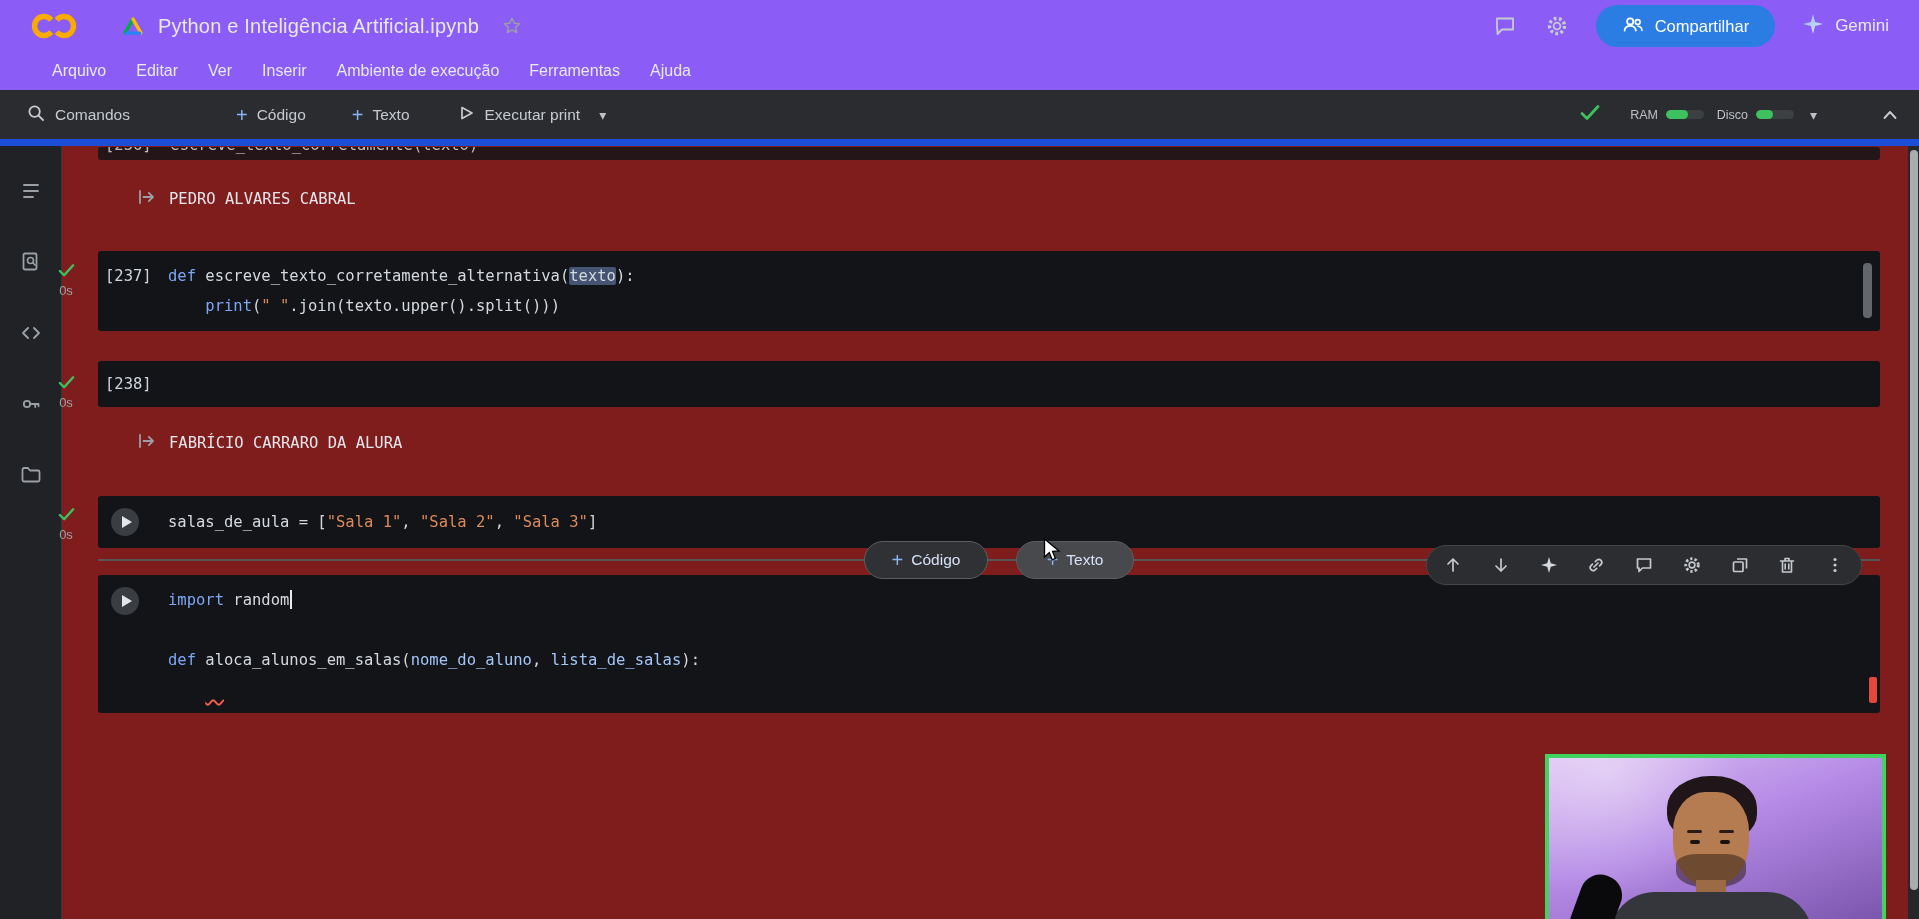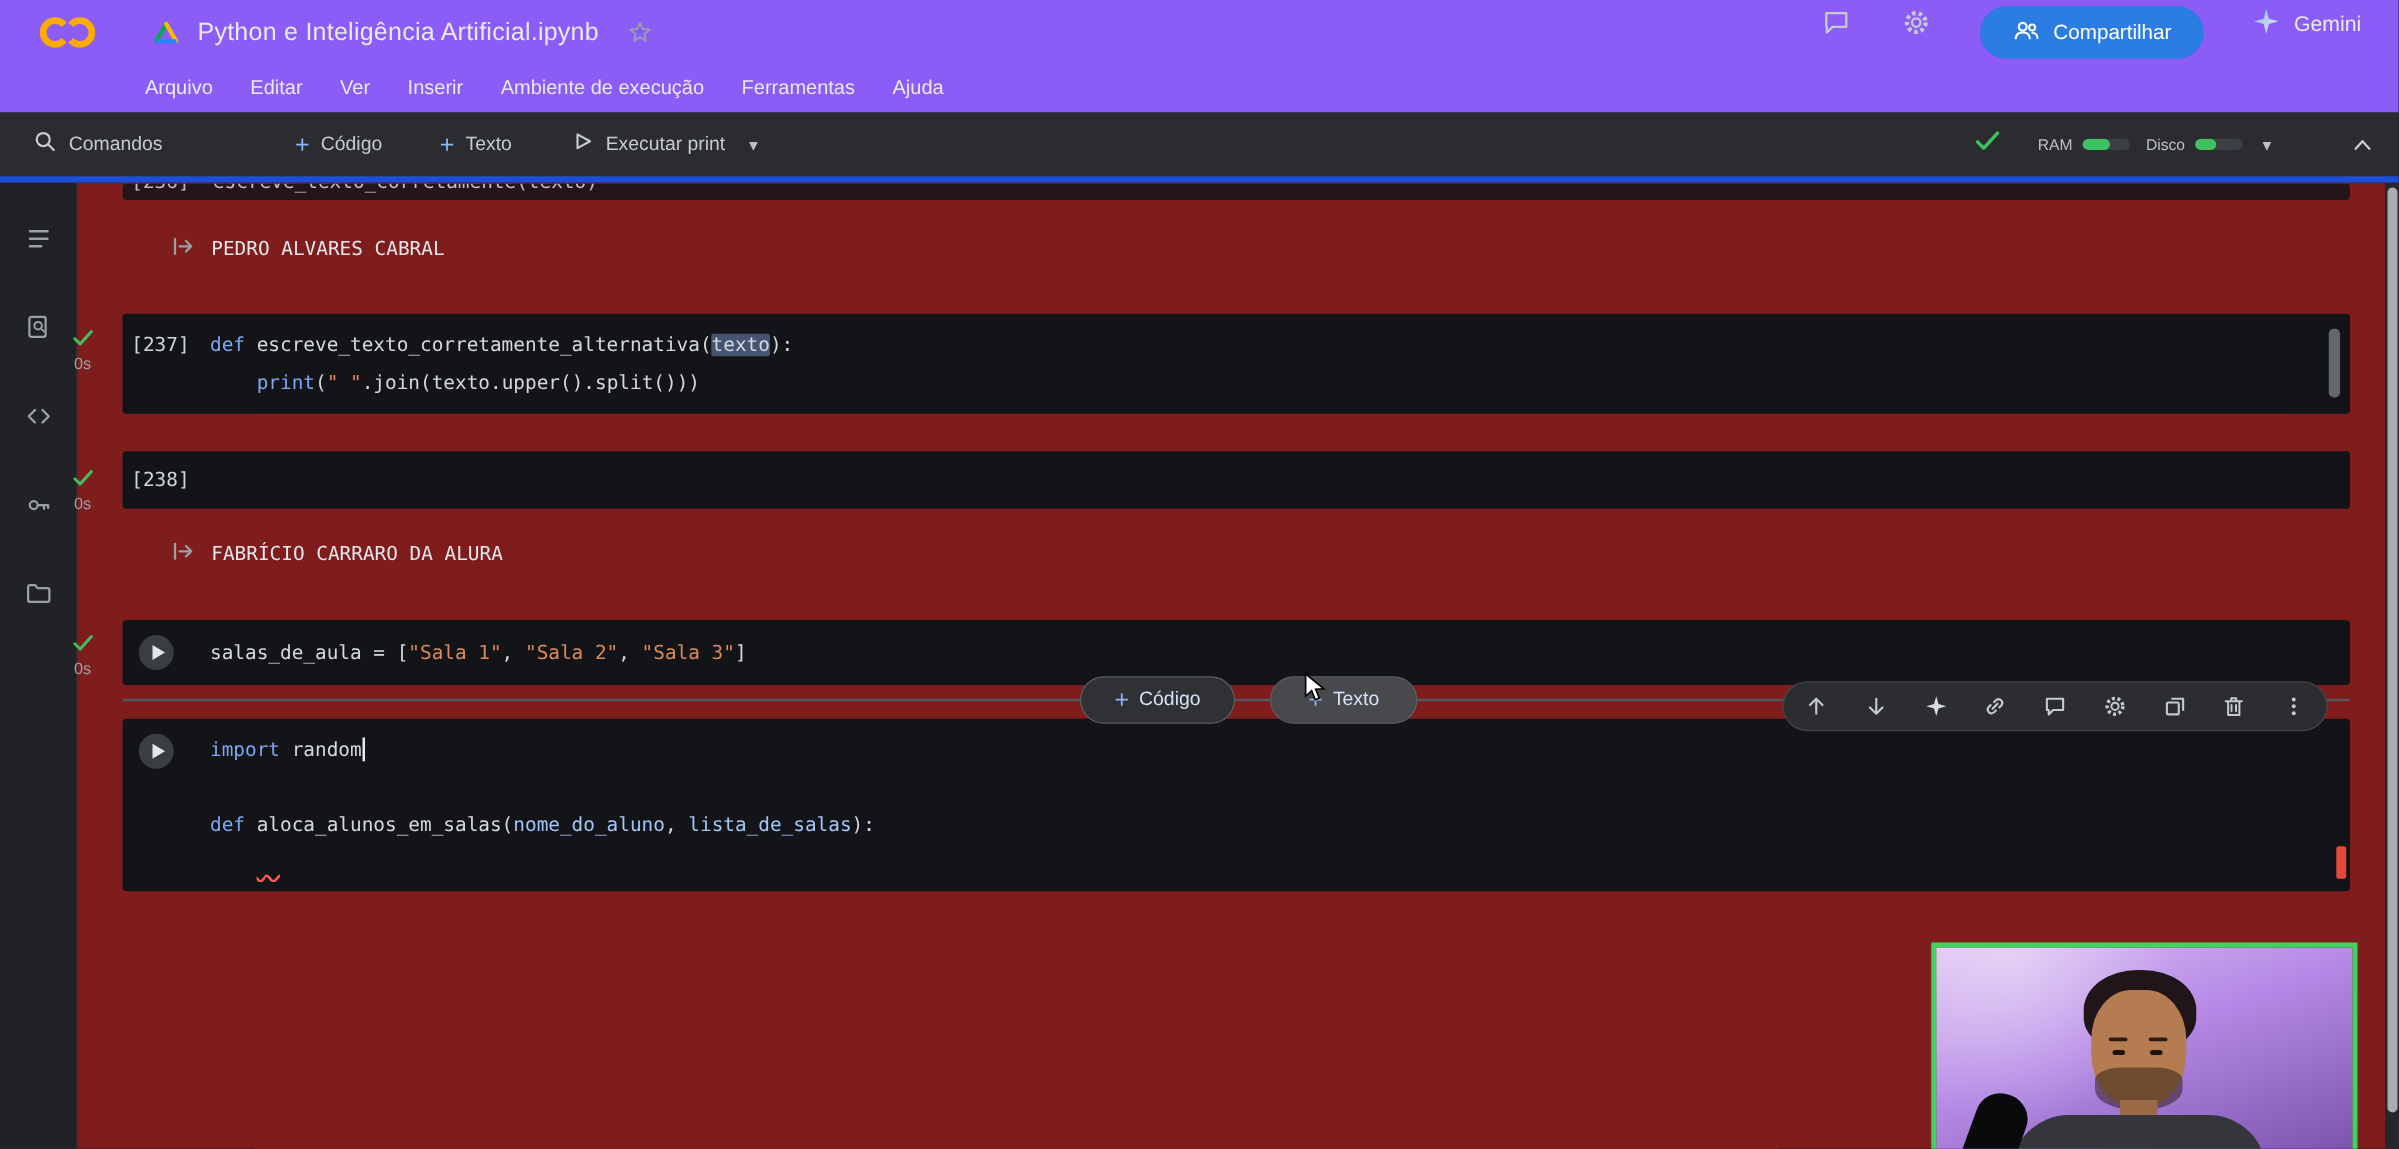--- a/index.html
+++ b/index.html
@@ -7,32 +7,32 @@
     font-family:"Liberation Sans",sans-serif;color:#e8eaed}
   .app{position:relative;width:1919px;height:919px;background:#1e1f22}
 
   
   .header{position:absolute;top:0;left:0;width:100%;height:90px;background:#8b5cf6;z-index:5}
   .header-top{display:flex;align-items:center;height:52px;padding:0 24px 0 30px}
   .colab-logo{display:flex;align-items:center;margin-right:44px}
   .drive-icon{margin-right:14px;display:flex;align-items:center}
   .nb-title{font-size:20px;color:#e8eaed;letter-spacing:.2px;cursor:text}
   .star-icon{margin-left:22px;display:flex;align-items:center;cursor:pointer}
-  .header-right{margin-left:auto;display:flex;align-items:flex-start;gap:38px}
+  .header-right{margin-left:auto;display:flex;align-items:center;gap:26px}
   .hicon{width:26px;height:26px;display:flex;align-items:center;justify-content:center;cursor:pointer}
   .share-btn{display:flex;align-items:center;gap:11px;height:42px;padding:0 26px;border:none;
     border-radius:21px;background:#2b7de3;color:#fff;font-size:16.5px;
     font-family:"Liberation Sans",sans-serif;cursor:pointer}
   .gemini{display:flex;align-items:center;gap:10px;font-size:17px;color:#e8eaed;cursor:pointer;margin-right:6px}
-  .menubar{display:flex;align-items:center;gap:30px;height:38px;padding-left:116px}
+  .menubar{display:flex;align-items:center;gap:30px;height:38px;padding-left:52px}
   .menu-item{font-size:16px;color:#e8eaed;cursor:pointer;white-space:nowrap}
 
   
   .toolbar{position:absolute;top:90px;left:0;width:100%;height:56px;background:#2b2c2f;
-    border-bottom:5px solid #1d4ed8;display:flex;align-items:center;z-index:5}
+    border-bottom:7px solid #1d4ed8;display:flex;align-items:center;z-index:5}
   .tb-left{display:flex;align-items:center;gap:46px;padding-left:26px}
   .tb-btn{display:flex;align-items:center;gap:9px;color:#c7cbd0;font-size:15.5px;cursor:pointer;white-space:nowrap}
   .tb-plus{color:#8ab4f8;font-size:20px;line-height:1}
   .tb-right{margin-left:auto;display:flex;align-items:center;gap:16px;padding-right:18px}
   .res{display:flex;flex-direction:row;gap:4px}
   .res-row{display:flex;align-items:center;gap:8px}
   .res-label{font-size:12.5px;color:#bdc1c6;width:40px;text-align:right}
   .res-bar{width:38px;height:9px;border-radius:5px;background:#3c4043;overflow:hidden}
   .res-fill{height:100%;width:58%;background:#3dc25f;border-radius:5px}
   .caret-down{color:#bdc1c6;font-size:14px}

